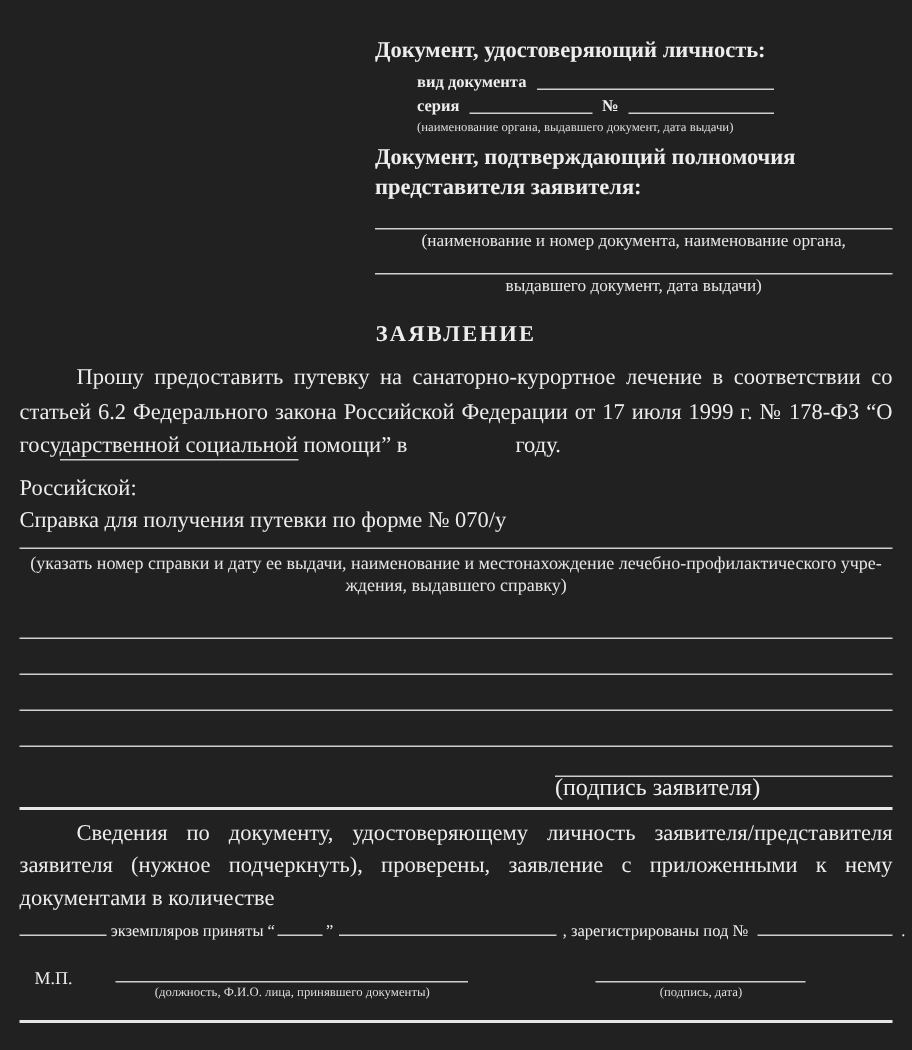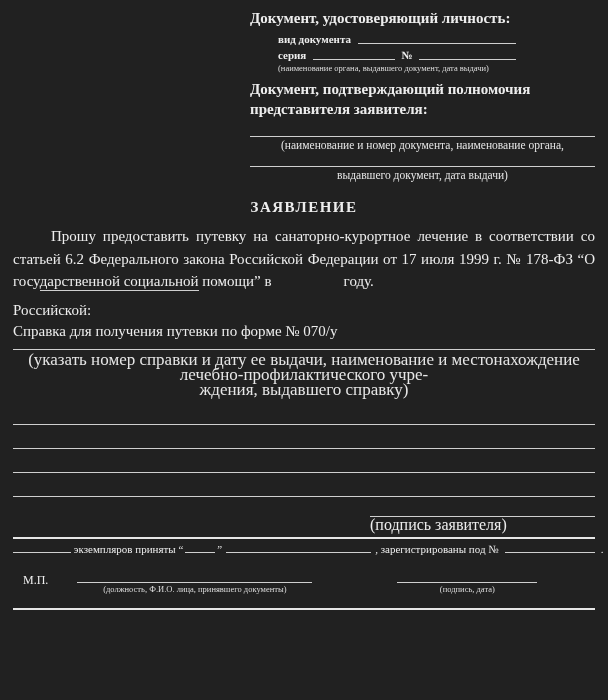--- a/index.html
+++ b/index.html
@@ -8,21 +8,21 @@
     --line:#cfcfcf;
     --rule:#e6e6e6;
   }
   *{margin:0;padding:0;box-sizing:border-box;}
   html,body{background:var(--bg);}
   body{
     width:608px;height:700px;overflow:hidden;
     font-family:"Liberation Serif","DejaVu Serif",serif;
     color:var(--ink);
   }
-  .page{width:608px;height:700px;padding:8px 13px 0 13px;position:relative;}
+  .page{width:608px;height:700px;padding:24px 13px 0 13px;position:relative;}
 
   
   .right-col{margin-left:237px;width:345px;}
   .sec-title{font-size:15px;font-weight:bold;line-height:20px;}
   .s1-fields{margin-left:28px;width:240px;margin-top:3px;}
   .frow{display:flex;align-items:flex-end;font-size:11px;font-weight:bold;line-height:16px;}
   .frow .fill{flex:1;border-bottom:1px solid var(--line);margin:0 2px 3px 7px;height:12px;}
   .frow .fill.s1{flex:0.85;}
   .frow .fill.s2{flex:1;}
   .frow .lbl2{margin-left:4px;}
@@ -35,21 +35,21 @@
 
   
   .app-heading{font-size:15px;font-weight:bold;text-align:center;letter-spacing:1.5px;margin-top:16px;}
   .app-body{font-size:15px;line-height:22.5px;text-align:justify;text-indent:38px;margin-top:9px;}
   .u-part{border-bottom:1px solid var(--line);padding-bottom:1px;}
   .year-gap{display:inline-block;width:72px;}
 
   .attach{font-size:15px;line-height:21px;margin-top:7px;}
 
   .wide-line{border-bottom:1px solid var(--line);height:8px;}
-  .attach-caption{font-size:17px;text-align:center;line-height:15px;margin-top:2px;color:#e6e6e6;}
+  .attach-caption{font-size:12px;text-align:center;line-height:15px;margin-top:2px;color:#e6e6e6;}
 
   .ruled{margin-top:14px;}
   .ruled .rline{border-bottom:1px solid var(--line);height:24px;}
   .ruled .rline.first{height:14px;}
 
   .sig-block{width:225px;margin-left:auto;margin-top:7px;}
   .sig-line{border-bottom:1px solid var(--line);height:13px;}
   .sig-caption{font-size:16px;line-height:14px;padding-top:1px;}
 
   .thick-rule{border-top:2px solid var(--rule);margin-top:5px;}
@@ -125,20 +125,21 @@
     <div class="rline"></div>
   </div>
 
   <div class="sig-block">
     <div class="sig-line"></div>
     <div class="sig-caption">(подпись заявителя)</div>
   </div>
 
   <div class="thick-rule"></div>
 
+  <p class="verify-body">Сведения по документу, удостоверяющему личность заявителя/представителя заявителя (нужное подчеркнуть), проверены, заявление с приложенными к нему документами в количестве</p>
 
   <div class="copies-row"><span class="ub w58"></span> <span>экземпляров приняты</span> <span>“</span><span class="ub w30"></span><span>”</span><span class="ub w145"></span><span>, зарегистрированы под №</span><span class="ub w90"></span><span>.</span></div>
 
   <div class="footer-row">
     <div class="stamp">М.П.</div>
     <div class="fcol c1">
       <div class="fline"></div>
       <div class="fcap">(должность, Ф.И.О. лица, принявшего документы)</div>
     </div>
     <div class="fcol c2">

